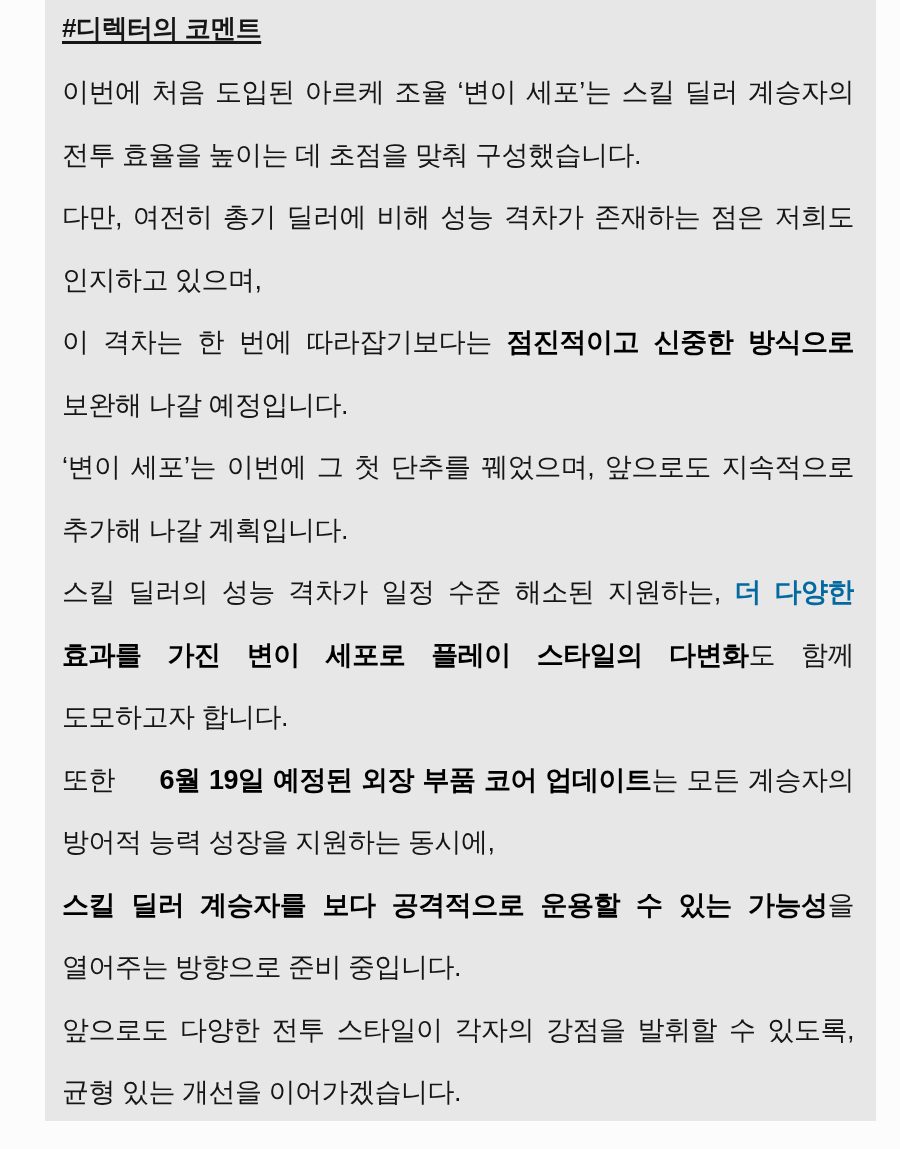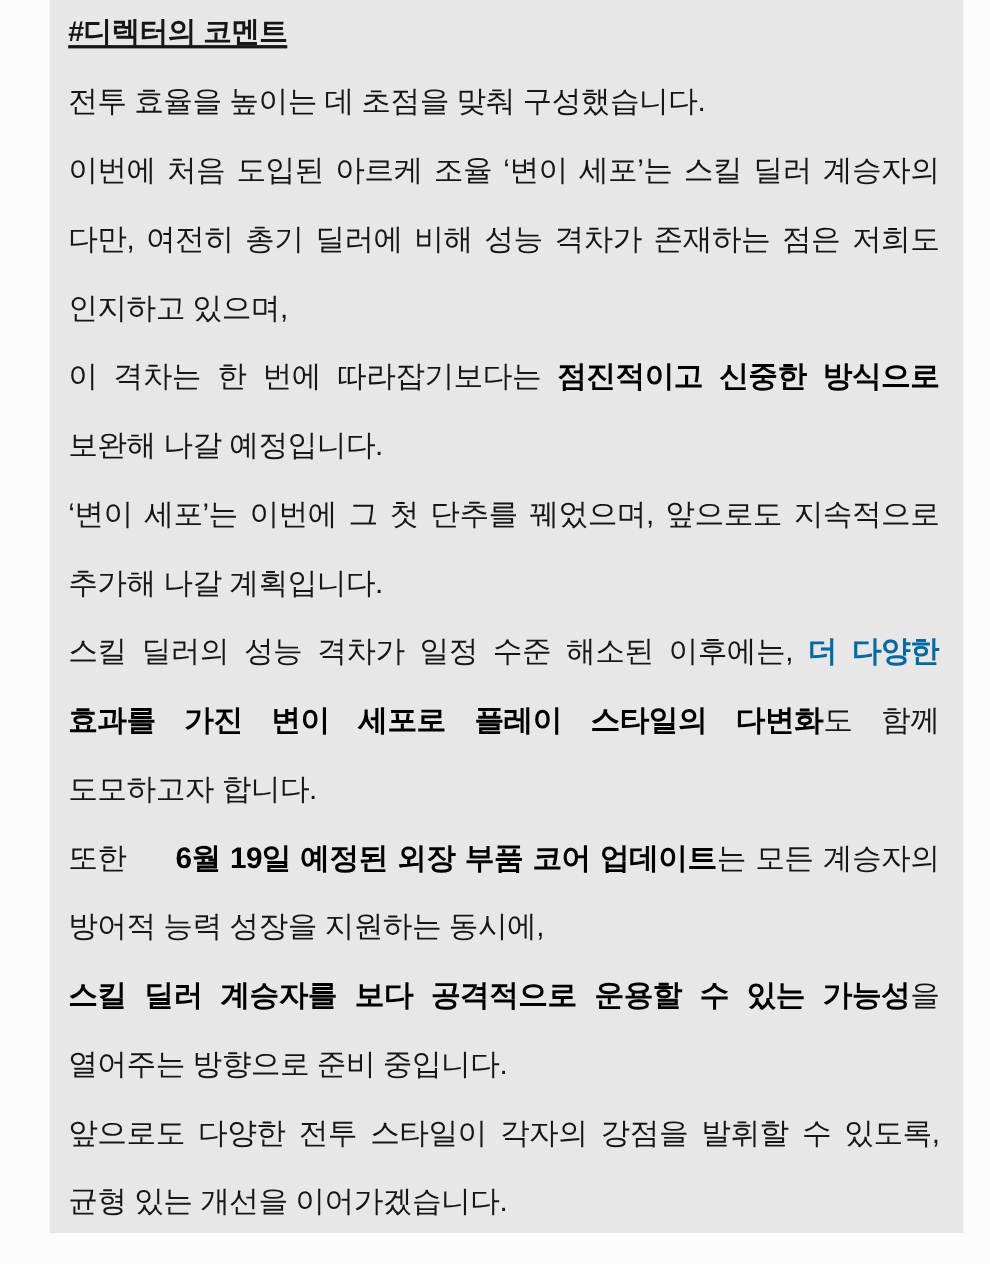--- a/index.html
+++ b/index.html
@@ -53,29 +53,29 @@
     font-weight: 800;
   }
 </style>
 </head>
 <body style="background: rgb(252, 252, 252);">
 
 <div class="page" style="color: rgb(22, 22, 22);">
   <div class="panel" style="background: rgb(231, 231, 231);">
     <div class="title">#디렉터의 코멘트</div>
     <div class="lines" id="lines-container">
+        <div class="line justified"><span class="seg-regular">이번에 처음 도입된 아르케 조율 ‘변이 세포’는 스킬 딜러 계승자의</span></div>
         <div class="line"><span class="seg-regular">전투 효율을 높이는 데 초점을 맞춰 구성했습니다.</span></div>
-        <div class="line justified"><span class="seg-regular">이번에 처음 도입된 아르케 조율 ‘변이 세포’는 스킬 딜러 계승자의</span></div>
         <div class="line justified"><span class="seg-regular">다만, 여전히 총기 딜러에 비해 성능 격차가 존재하는 점은 저희도</span></div>
         <div class="line"><span class="seg-regular">인지하고 있으며,</span></div>
         <div class="line justified"><span class="seg-regular">이 격차는 한 번에 따라잡기보다는 </span><span class="seg-bold" style="color: rgb(0, 0, 0);">점진적이고 신중한 방식으로</span></div>
         <div class="line"><span class="seg-regular">보완해 나갈 예정입니다.</span></div>
         <div class="line justified"><span class="seg-regular">‘변이 세포’는 이번에 그 첫 단추를 꿰었으며, 앞으로도 지속적으로</span></div>
         <div class="line"><span class="seg-regular">추가해 나갈 계획입니다.</span></div>
-        <div class="line justified"><span class="seg-regular">스킬 딜러의 성능 격차가 일정 수준 해소된 이후에는, </span><span class="seg-bold" style="color: #0369a1;">더 다양한</span></div>
+        <div class="line justified"><span class="seg-regular">스킬 딜러의 성능 격차가 일정 수준 해소된 지원하는, </span><span class="seg-bold" style="color: #0369a1;">더 다양한</span></div>
         <div class="line justified"><span class="seg-bold" style="color: rgb(0, 0, 0);">효과를 가진 변이 세포로 플레이 스타일의 다변화</span><span class="seg-regular">도 함께</span></div>
         <div class="line"><span class="seg-regular">도모하고자 합니다.</span></div>
         <div class="line justified"><span class="seg-regular">또한 </span><span class="seg-bold" style="color: rgb(0, 0, 0); margin-left: 36px;">6월 19일 예정된 외장 부품 코어 업데이트</span><span class="seg-regular">는 모든 계승자의</span></div>
         <div class="line"><span class="seg-regular">방어적 능력 성장을 지원하는 동시에,</span></div>
         <div class="line justified"><span class="seg-bold" style="color: rgb(0, 0, 0);">스킬 딜러 계승자를 보다 공격적으로 운용할 수 있는 가능성</span><span class="seg-regular">을</span></div>
         <div class="line"><span class="seg-regular">열어주는 방향으로 준비 중입니다.</span></div>
         <div class="line justified"><span class="seg-regular">앞으로도 다양한 전투 스타일이 각자의 강점을 발휘할 수 있도록,</span></div>
         <div class="line"><span class="seg-regular">균형 있는 개선을 이어가겠습니다.</span></div>
       </div>
   </div>

